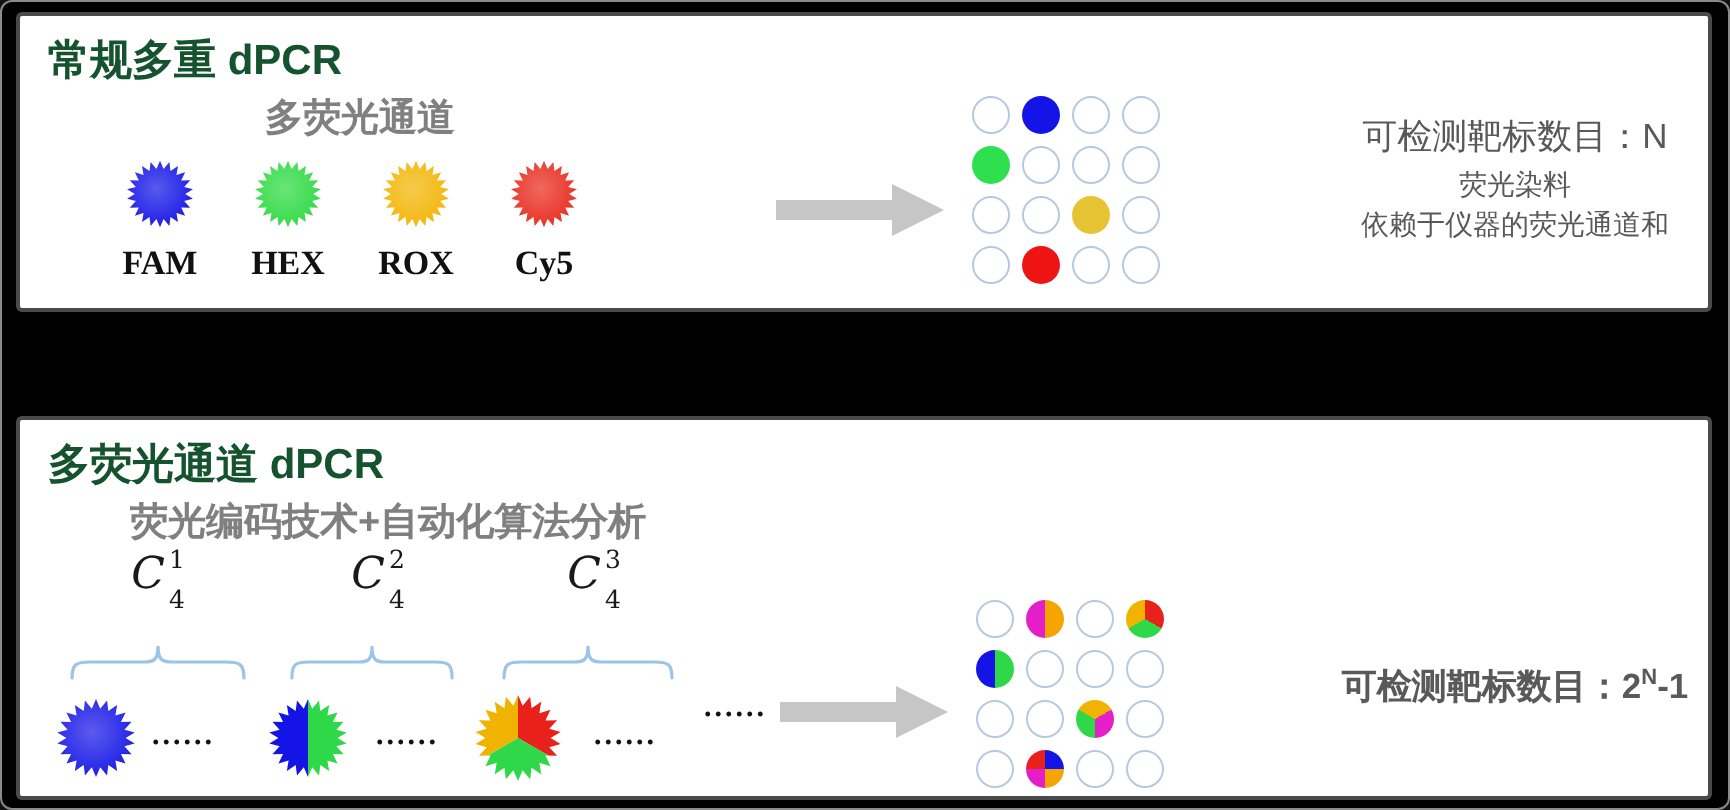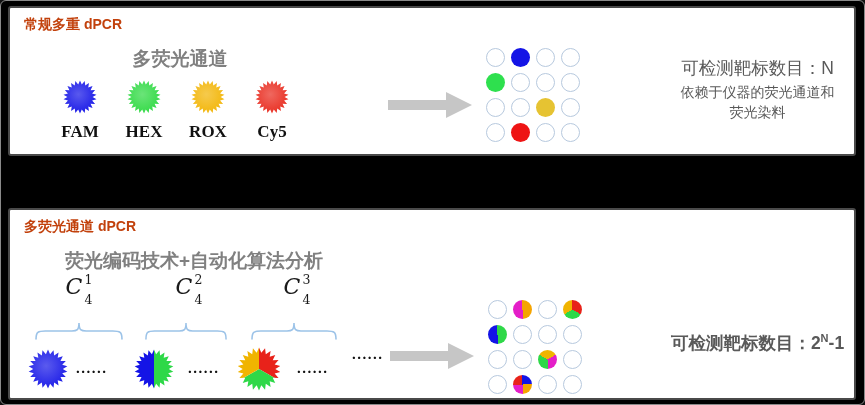--- a/index.html
+++ b/index.html
@@ -3,21 +3,21 @@
 <meta charset="utf-8">
 <style>
   html,body{margin:0;padding:0;background:#111;}
   .stage{position:relative;width:865px;height:405px;background:#000;border:1px solid #8a8a8a;
          border-radius:6px;overflow:hidden;box-sizing:border-box;
          font-family:"Liberation Sans",sans-serif;}
   .panel{position:absolute;left:7px;width:848px;background:#fff;border:2px solid #4a4a4a;
          border-radius:3px;box-sizing:border-box;}
   #panel-top{top:5px;height:150px;}
   #panel-bottom{top:207px;height:192px;}
-  .panel-title{position:absolute;left:14px;top:8px;font-size:14px;font-weight:bold;color:#c2410c;white-space:nowrap;}
+  .panel-title{position:absolute;left:14px;top:8px;font-size:21px;font-weight:bold;color:#14532d;white-space:nowrap;}
   .subtitle{position:absolute;font-size:19px;font-weight:bold;color:#808080;white-space:nowrap;text-align:center;}
   #panel-top .subtitle{left:95px;top:38px;width:150px;font-family:Liberation Mono, monospace;}
   #panel-bottom .subtitle{left:55px;top:38px;width:230px;}
   .dye-row{position:absolute;left:38px;top:72px;display:flex;}
   .dye{width:64px;display:flex;flex-direction:column;align-items:center;}
   .dye svg{display:block;}
   .dye-label{margin-top:8px;font-family:"Liberation Serif",serif;font-weight:bold;font-size:17px;color:#111;}
   .arrow{position:absolute;}
   #arrow-top{left:378px;top:84px;}
   #arrow-bottom{left:380px;top:133px;}
@@ -109,22 +109,22 @@
         <span class="cell"></span>
         <span class="cell filled" style="background: rgb(230, 195, 50);"></span>
         <span class="cell"></span>
         <span class="cell"></span>
         <span class="cell filled" style="background: rgb(238, 20, 20);"></span>
         <span class="cell"></span>
         <span class="cell"></span>
       </div>
     <div class="result" id="result-top">
       <div class="result-line1">可检测靶标数目：N</div>
+      <div class="result-small">荧光染料</div>
       <div class="result-small">依赖于仪器的荧光通道和</div>
-      <div class="result-small">荧光染料</div>
     </div>
   </div>
 
 
   <div class="panel" id="panel-bottom">
     <div class="panel-title">多荧光通道 dPCR</div>
     <div class="subtitle">荧光编码技术+自动化算法分析</div>
 
     <div class="comb-label" style="left:47px;">
       <span class="cbase">C</span><span class="cstack">

